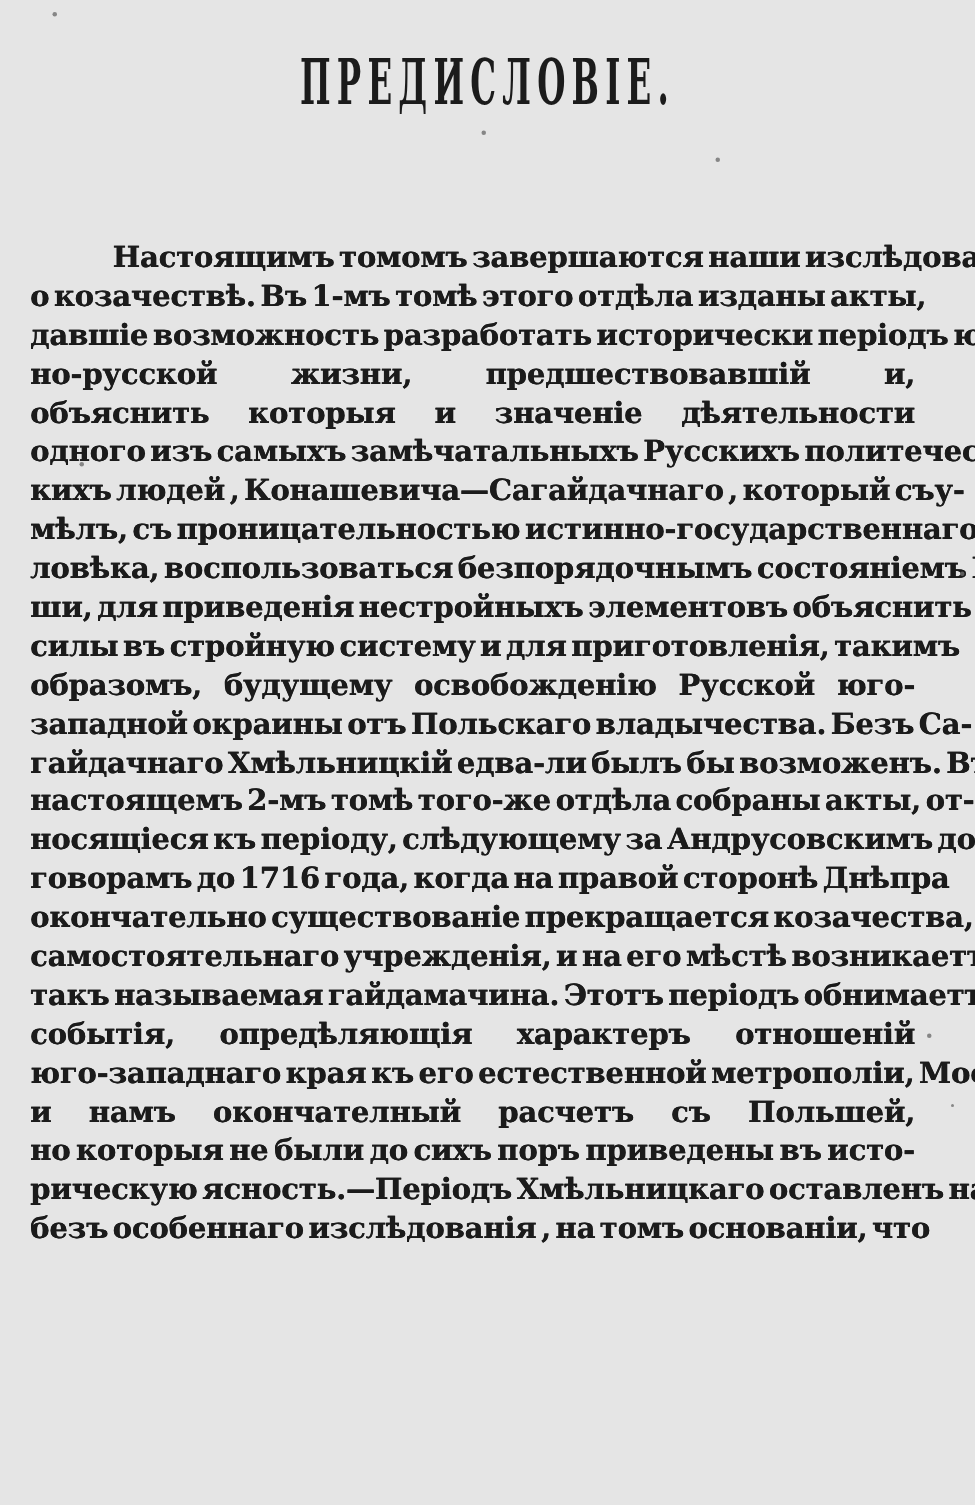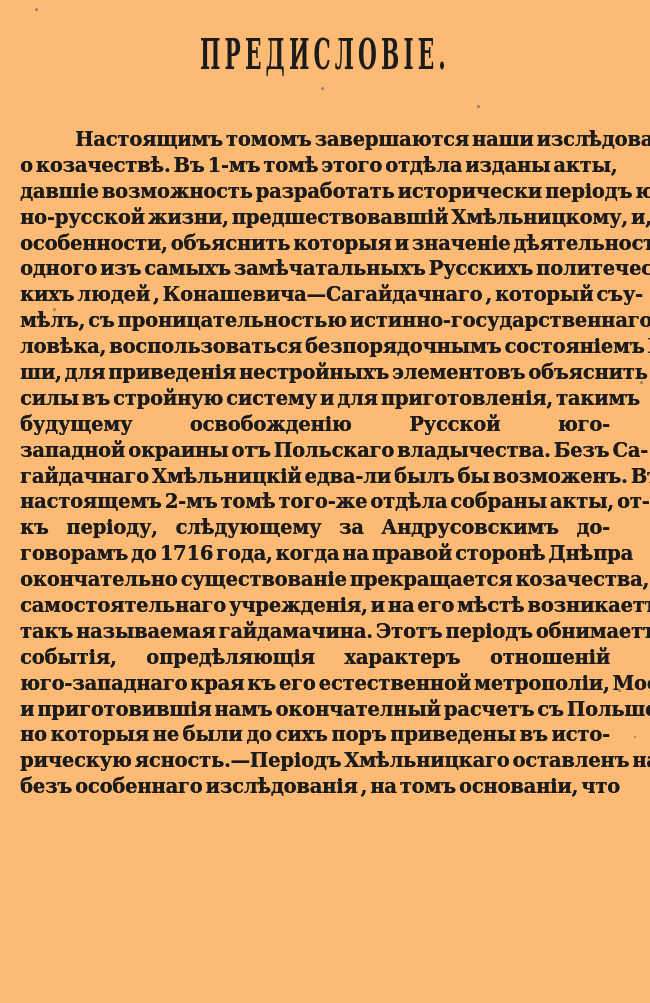--- a/index.html
+++ b/index.html
@@ -10,21 +10,21 @@
     width: 650px;
     height: 1003px;
     background: #fdfdfd;
     position: relative;
     overflow: hidden;
     font-family: "DejaVu Serif", "Liberation Serif", serif;
   }
   .page {
     position: absolute;
     inset: 0;
-    background: #fdba74;
+    background: #e5e5e5;
   }
   .title-wrap {
     position: absolute;
     top: 34px;
     left: 0;
     width: 100%;
     display: flex;
     justify-content: center;
   }
   .title-svg text {
@@ -46,20 +46,21 @@
     height: 25.9px;
     font-size: 19.5px;
     font-weight: bold;
     letter-spacing: -0.2px;
     color: var(--ink, #1b1b1b);
     white-space: nowrap;
     text-shadow: 0.2px 0 0 currentColor;
   }
   .line.indent {
     padding-left: 55px;
+    margin-top: 32px;
   }
   .word { flex: 0 0 auto; }
   .speck {
     position: absolute;
     background: #6e6e6e;
     border-radius: 50%;
     opacity: 0.8;
   }
 </style>
 </head>
@@ -97,25 +98,23 @@
         <span class="word">возможность</span>
         <span class="word">разработать</span>
         <span class="word">исторически</span>
         <span class="word">періодъ</span>
         <span class="word">юж-</span>
       </div>
       <div class="line">
         <span class="word">но-русской</span>
         <span class="word">жизни,</span>
         <span class="word">предшествовавшій</span>
-        <span class="word">Хмѣльницкому,</span>
         <span class="word">и,</span>
       </div>
       <div class="line">
-        <span class="word">особенности,</span>
         <span class="word">объяснить</span>
         <span class="word">которыя</span>
         <span class="word">и</span>
         <span class="word">значеніе</span>
         <span class="word">дѣятельности</span>
       </div>
       <div class="line">
         <span class="word">одного</span>
         <span class="word">изъ</span>
         <span class="word">самыхъ</span>
@@ -157,20 +156,21 @@
         <span class="word">силы</span>
         <span class="word">въ</span>
         <span class="word">стройную</span>
         <span class="word">систему</span>
         <span class="word">и</span>
         <span class="word">для</span>
         <span class="word">приготовленія,</span>
         <span class="word">такимъ</span>
       </div>
       <div class="line">
+        <span class="word">образомъ,</span>
         <span class="word">будущему</span>
         <span class="word">освобожденію</span>
         <span class="word">Русской</span>
         <span class="word">юго-</span>
       </div>
       <div class="line">
         <span class="word">западной</span>
         <span class="word">окраины</span>
         <span class="word">отъ</span>
         <span class="word">Польскаго</span>
@@ -191,20 +191,21 @@
         <span class="word">настоящемъ</span>
         <span class="word">2-мъ</span>
         <span class="word">томѣ</span>
         <span class="word">того-же</span>
         <span class="word">отдѣла</span>
         <span class="word">собраны</span>
         <span class="word">акты,</span>
         <span class="word">от-</span>
       </div>
       <div class="line">
+        <span class="word">носящіеся</span>
         <span class="word">къ</span>
         <span class="word">періоду,</span>
         <span class="word">слѣдующему</span>
         <span class="word">за</span>
         <span class="word">Андрусовскимъ</span>
         <span class="word">до-</span>
       </div>
       <div class="line">
         <span class="word">говорамъ</span>
         <span class="word">до</span>
@@ -249,21 +250,20 @@
         <span class="word">юго-западнаго</span>
         <span class="word">края</span>
         <span class="word">къ</span>
         <span class="word">его</span>
         <span class="word">естественной</span>
         <span class="word">метрополіи,</span>
         <span class="word">Москвѣ,</span>
       </div>
       <div class="line">
         <span class="word">и</span>
-        <span class="word">приготовившія</span>
         <span class="word">намъ</span>
         <span class="word">окончателный</span>
         <span class="word">расчетъ</span>
         <span class="word">съ</span>
         <span class="word">Польшей,</span>
       </div>
       <div class="line">
         <span class="word">но</span>
         <span class="word">которыя</span>
         <span class="word">не</span>

